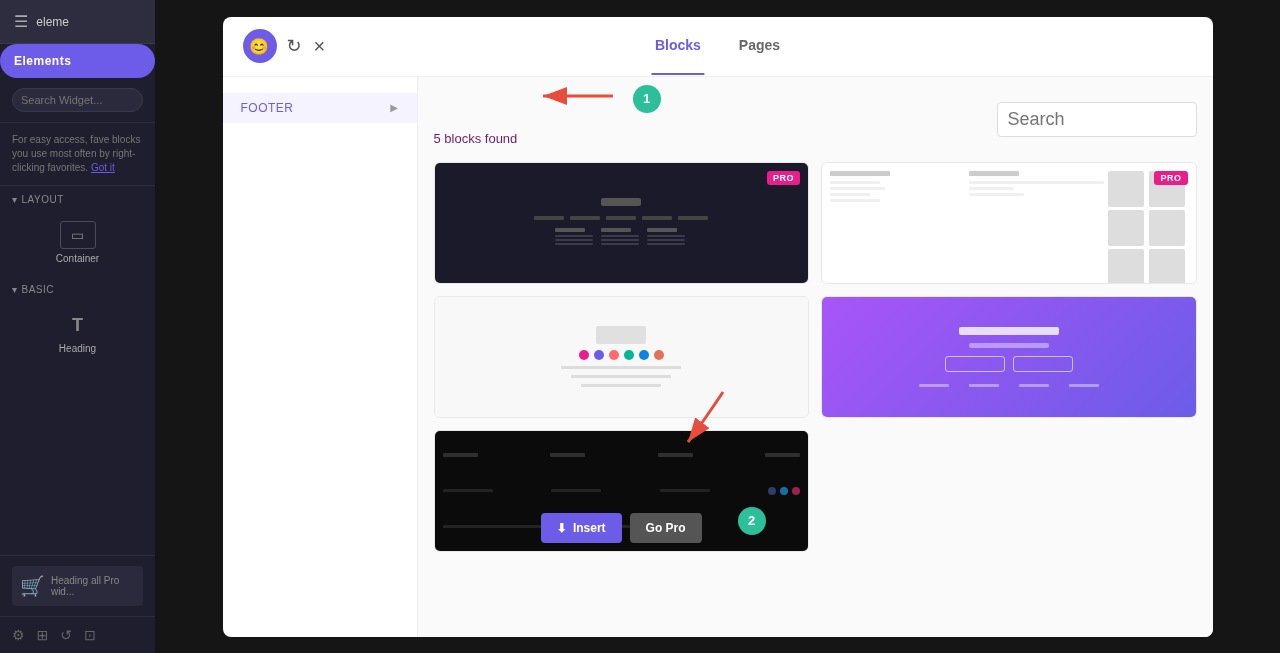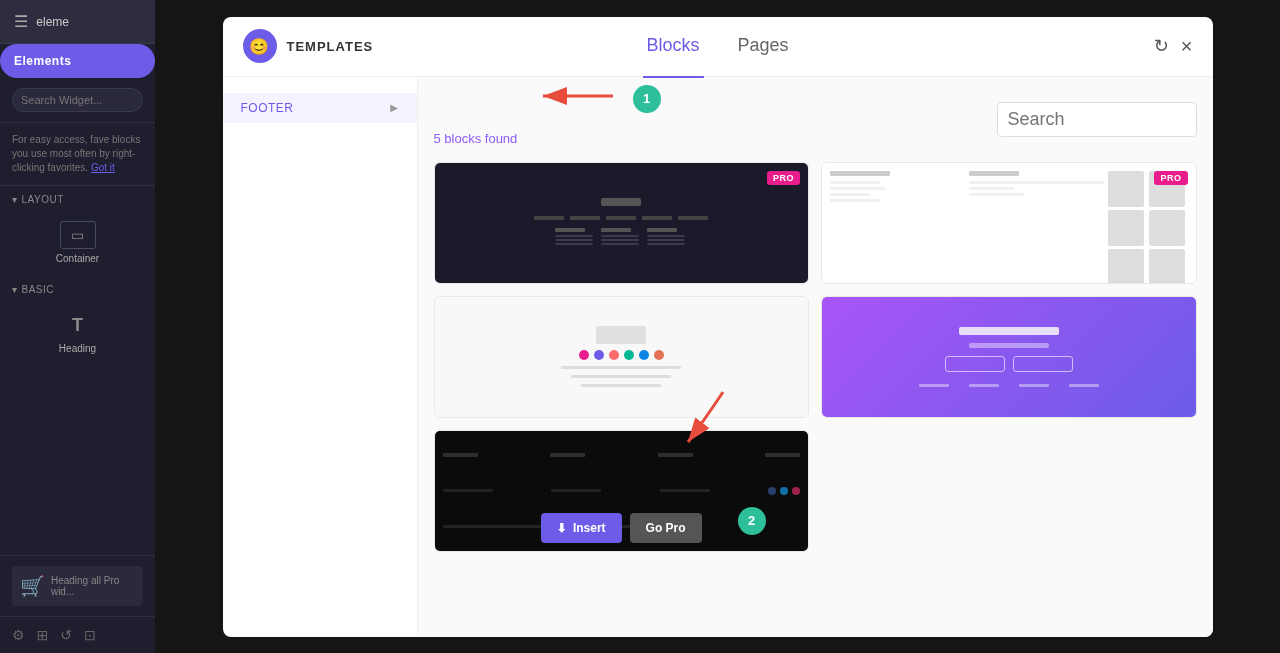--- a/index.html
+++ b/index.html
@@ -185,26 +185,26 @@
       flex: 1;
     }
     .modal-tabs {
       display: flex;
       gap: 30px;
       position: absolute;
       left: 50%;
       transform: translateX(-50%);
     }
     .modal-tab {
-      font-size: 18px;
+      font-size: 14px;
       color: #666;
       padding: 20px 4px;
       cursor: pointer;
       border-bottom: 2px solid transparent;
-      font-weight: 400;
+      font-weight: 700;
     }
     .modal-tab.active {
       color: #6c5ce7;
       border-bottom-color: #6c5ce7;
     }
     .modal-actions {
       display: flex;
       gap: 12px;
       align-items: center;
     }
@@ -250,21 +250,21 @@
       background: #fafafa;
     }
     .content-header {
       display: flex;
       align-items: center;
       justify-content: space-between;
       margin-bottom: 16px;
     }
     .blocks-found {
       font-size: 13px;
-      color: #8b5cf6;
+      color: #701a75;
       font-weight: 500;
       margin-top: 38px;
     }
     .search-box {
       display: flex;
       align-items: center;
       border: 1px solid #ddd;
       border-radius: 4px;
       padding: 6px 10px;
       background: white;
@@ -613,21 +613,20 @@
     <span class="footer-icon">⊡</span>
   </div>
 </div>
 
 <div class="main-area">
   <div class="modal-overlay">
     <div class="modal">
 
       <div class="modal-header">
         <div class="modal-logo">😊</div>
-        <div class="modal-title">TEMPLATES</div>
 
         <div class="modal-tabs">
           <div class="modal-tab active">Blocks</div>
           <div class="modal-tab">Pages</div>
         </div>
 
         <div class="modal-actions">
           <span class="modal-refresh">↻</span>
           <span class="modal-close">×</span>
         </div>

